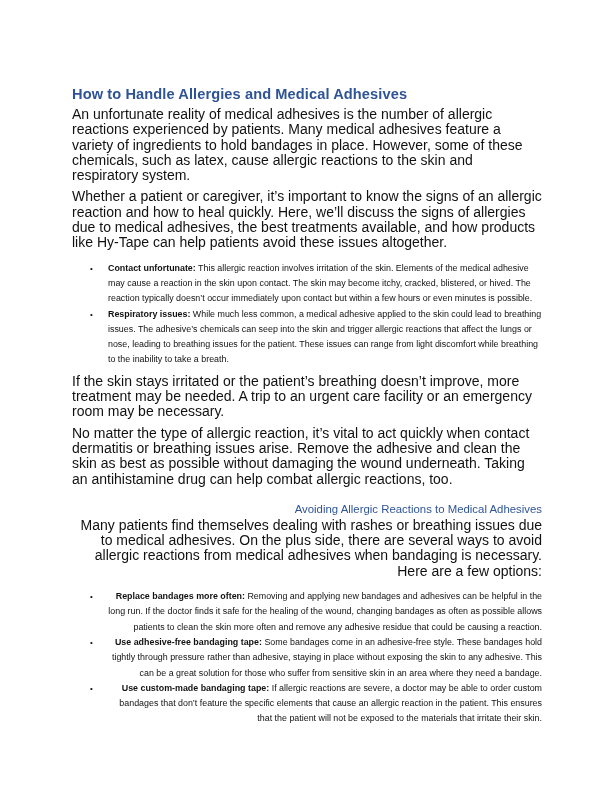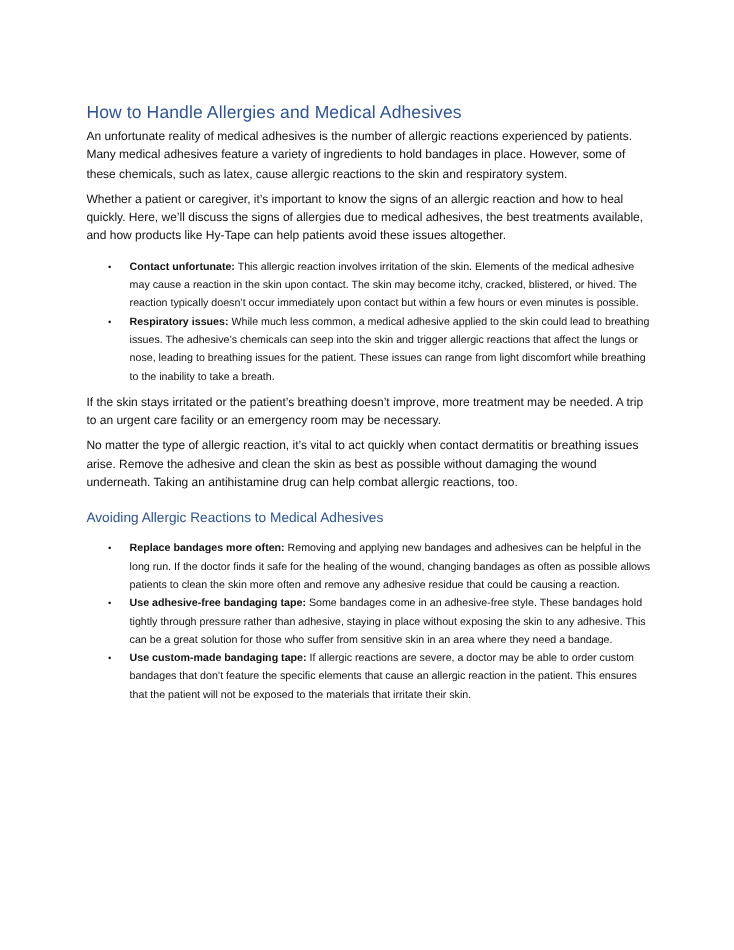--- a/index.html
+++ b/index.html
@@ -17,34 +17,34 @@
     }
     .page {
       position: absolute;
       left: 72px;
       top: 86px;
       width: 470px;
     }
     .title {
       font-size: 14.6px;
       color: #2f5496;
-      font-weight: normal;
+      font-weight: bold;
       margin: 0 0 4px 0;
       line-height: 17px;
       letter-spacing: 0.1px;
     }
     .h2 {
       font-size: 11.4px;
       color: #2f5496;
       font-weight: normal;
       margin: 0 0 2px 0;
       line-height: 14px;
     }
     p {
-      font-size: 10px;
+      font-size: 14px;
       line-height: 15.3px;
       margin: 0 0 6px 0;
     }
     ul {
       list-style: none;
       margin: 10px 0 6px 0;
       padding: 0;
     }
     li {
       position: relative;
@@ -54,21 +54,21 @@
       margin: 0;
     }
     .bullet {
       position: absolute;
       left: 18px;
       top: 0;
       font-size: 8px;
     }
     b { font-weight: bold; }
     .sec1 { margin-top: 6px; }
-    .sec2 { margin-top: 15px; }
+    .sec2 { margin-top: 15px; text-align: right; }
   </style>
 </head>
 <body>
 
 <div class="page">
   <h1 class="title">How to Handle Allergies and Medical Adhesives</h1>
   <p>An unfortunate reality of medical adhesives is the number of allergic reactions experienced by patients. Many medical adhesives feature a variety of ingredients to hold bandages in place. However, some of these chemicals, such as latex, cause allergic reactions to the skin and respiratory system.</p>
   <p>Whether a patient or caregiver, it’s important to know the signs of an allergic reaction and how to heal quickly. Here, we’ll discuss the signs of allergies due to medical adhesives, the best treatments available, and how products like Hy-Tape can help patients avoid these issues altogether.</p>
 
   <div class="sec1">
@@ -81,20 +81,21 @@
         <span class="bullet">•</span>
         <b>Respiratory issues:</b><span> While much less common, a medical adhesive applied to the skin could lead to breathing issues. The adhesive’s chemicals can seep into the skin and trigger allergic reactions that affect the lungs or nose, leading to breathing issues for the patient. These issues can range from light discomfort while breathing to the inability to take a breath.</span>
       </li>
     </ul>
     <p>If the skin stays irritated or the patient’s breathing doesn’t improve, more treatment may be needed. A trip to an urgent care facility or an emergency room may be necessary.</p>
     <p>No matter the type of allergic reaction, it’s vital to act quickly when contact dermatitis or breathing issues arise. Remove the adhesive and clean the skin as best as possible without damaging the wound underneath. Taking an antihistamine drug can help combat allergic reactions, too.</p>
   </div>
 
   <div class="sec2">
     <h2 class="h2">Avoiding Allergic Reactions to Medical Adhesives</h2>
+    <p>Many patients find themselves dealing with rashes or breathing issues due to medical adhesives. On the plus side, there are several ways to avoid allergic reactions from medical adhesives when bandaging is necessary. Here are a few options:</p>
     <ul>
       <li>
         <span class="bullet">•</span>
         <b>Replace bandages more often:</b><span> Removing and applying new bandages and adhesives can be helpful in the long run. If the doctor finds it safe for the healing of the wound, changing bandages as often as possible allows patients to clean the skin more often and remove any adhesive residue that could be causing a reaction.</span>
       </li>
       <li>
         <span class="bullet">•</span>
         <b>Use adhesive-free bandaging tape:</b><span> Some bandages come in an adhesive-free style. These bandages hold tightly through pressure rather than adhesive, staying in place without exposing the skin to any adhesive. This can be a great solution for those who suffer from sensitive skin in an area where they need a bandage.</span>
       </li>
       <li>

